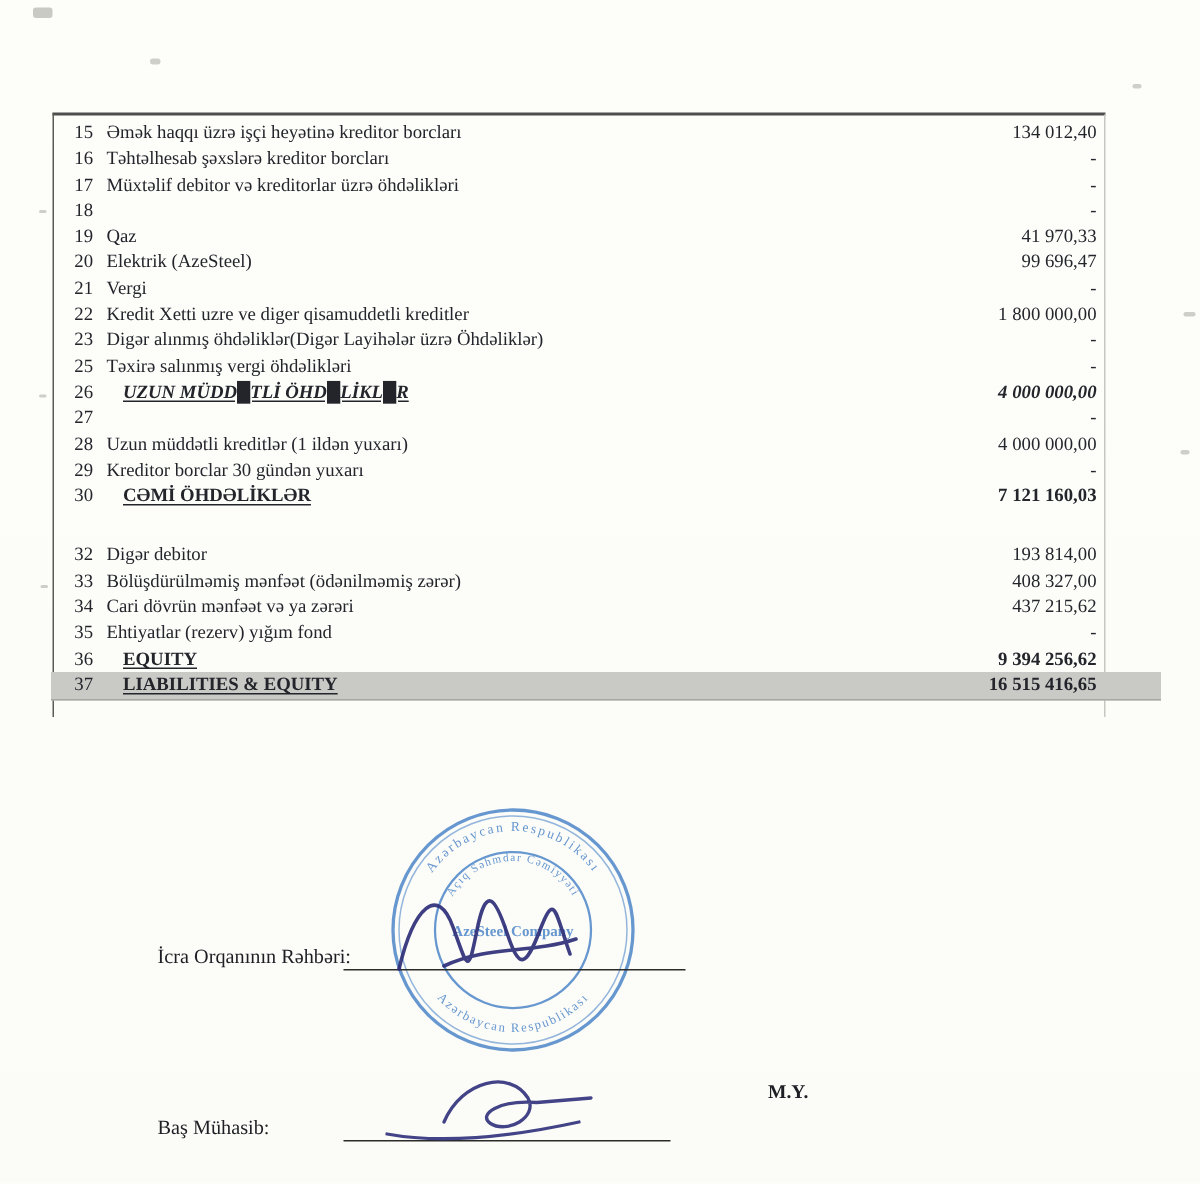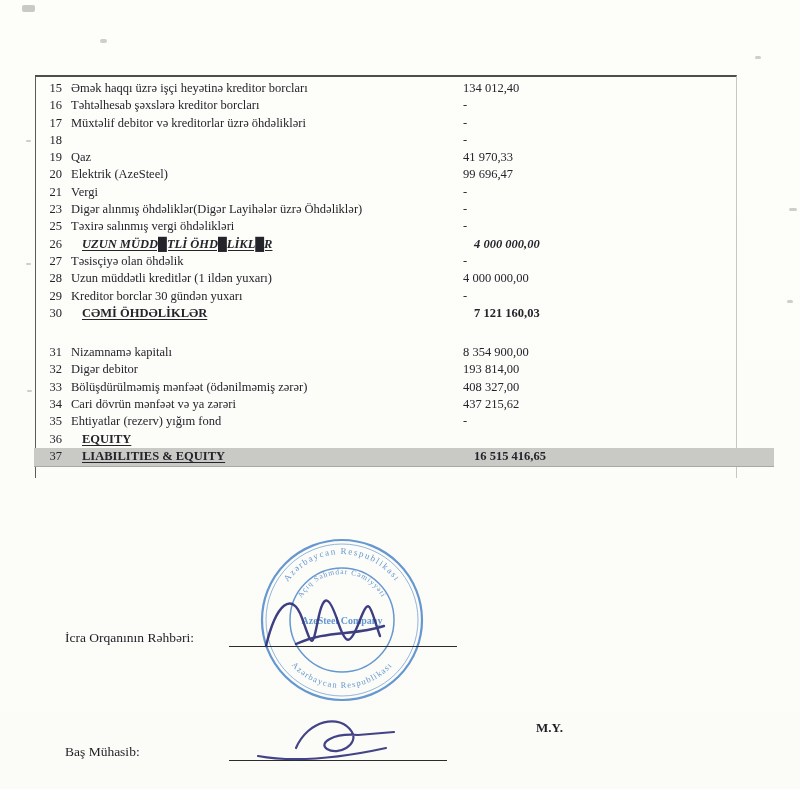--- a/index.html
+++ b/index.html
@@ -18,32 +18,32 @@
     position:absolute; left:35px; top:75px; width:702px;
     border-top:2px solid #4e4e4c;
     border-left:1.6px solid #5a5a58;
     border-right:1px solid #c7c7c2;
     padding:4px 0 12px 0;
   }
   .row { display:flex; align-items:baseline; height:17.3px; font-size:12.5px; position:relative; }
   .num { width:26px; text-align:right; flex:none; position:relative; z-index:1; }
   .label { margin-left:9px; width:392px; flex:none; white-space:nowrap; position:relative; z-index:1; }
   .label-r { text-align:left; }
-  .value { flex:1; text-align:left; padding-right:5px; position:relative; z-index:1; }
+  .value { flex:1; text-align:right; padding-right:5px; position:relative; z-index:1; }
   .row.b .label { font-weight:bold; text-decoration:underline; text-underline-offset:2px;margin-left:20px; }
   .row.b .value { font-weight:bold; }
   .row.i .label, .row.i .value { font-style:italic; }
   .spacer { height:22px; }
   .row.hl::before {
     content:""; position:absolute; left:-2px; top:-1px; width:740px; height:18px;
     background:#c9c9c6; border-bottom:1px solid #a8a8a4; z-index:0;
   }
 
   
-  .flabel { position:absolute; font-size:13.5px; color:#1e1f24; }
+  .flabel { position:absolute; font-size:13.5px; color:#1e1f24;margin-left:40px; }
   .sigline { position:absolute; height:1.3px; background:#2b2b29; }
   .initials { position:absolute; font-size:13px; font-weight:bold; color:#1e1f24; }
   .stamp-svg { position:absolute; left:250px; top:528px; opacity:.85; }
   .sig-svg { position:absolute; left:0; top:520px; pointer-events:none; }
 
   
   .spk { position:absolute; background:#97978f; opacity:.45; border-radius:2px; }
 </style>
 </head>
 <body>
@@ -89,37 +89,41 @@
       <span class="num">20</span>
       <span class="label">Elektrik (AzeSteel)</span>
       <span class="value">99 696,47</span>
     </div>
     <div class="row">
       <span class="num">21</span>
       <span class="label">Vergi</span>
       <span class="value">-</span>
     </div>
     <div class="row">
+      <span class="num">22</span>
+      <span class="label">Kredit Xetti uzre  ve diger qisamuddetli kreditler</span>
+      <span class="value">1 800 000,00</span>
+    </div>
+    <div class="row">
       <span class="num">23</span>
       <span class="label">Digər alınmış öhdəliklər(Digər Layihələr üzrə Öhdəliklər)</span>
       <span class="value">-</span>
     </div>
     <div class="row">
       <span class="num">25</span>
       <span class="label">Təxirə salınmış vergi öhdəlikləri</span>
       <span class="value">-</span>
     </div>
     <div class="row b i">
       <span class="num">26</span>
       <span class="label">UZUN MÜDD█TLİ ÖHD█LİKL█R</span>
       <span class="value">4 000 000,00</span>
     </div>
     <div class="row">
       <span class="num">27</span>
-      <span class="label">Təsisçiyə olan öhdəlik</span>
       <span class="value">-</span>
     </div>
     <div class="row">
       <span class="num">28</span>
       <span class="label">Uzun müddətli kreditlər (1 ildən yuxarı)</span>
       <span class="value">4 000 000,00</span>
     </div>
     <div class="row">
       <span class="num">29</span>
       <span class="label">Kreditor borclar 30 gündən yuxarı</span>
@@ -127,25 +131,20 @@
     </div>
     <div class="row b">
       <span class="num">30</span>
       <span class="label">CƏMİ ÖHDƏLİKLƏR</span>
       <span class="value">7 121 160,03</span>
     </div>
 
     <div class="spacer"></div>
 
     <div class="row">
-      <span class="num">31</span>
-      <span class="label">Nizamnamə kapitalı</span>
-      <span class="value">8 354 900,00</span>
-    </div>
-    <div class="row">
       <span class="num">32</span>
       <span class="label">Digər debitor</span>
       <span class="value">193 814,00</span>
     </div>
     <div class="row">
       <span class="num">33</span>
       <span class="label">Bölüşdürülməmiş mənfəət (ödənilməmiş zərər)</span>
       <span class="value">408 327,00</span>
     </div>
     <div class="row">
@@ -154,20 +153,21 @@
       <span class="value">437 215,62</span>
     </div>
     <div class="row">
       <span class="num">35</span>
       <span class="label">Ehtiyatlar (rezerv) yığım fond</span>
       <span class="value">-</span>
     </div>
     <div class="row b">
       <span class="num">36</span>
       <span class="label">EQUITY</span>
+      <span class="value">9 394 256,62</span>
     </div>
     <div class="row b hl">
       <span class="num">37</span>
       <span class="label">LIABILITIES &amp; EQUITY</span>
       <span class="value">16 515 416,65</span>
     </div>
   </div>
 
   <svg class="stamp-svg" width="184" height="184" viewBox="0 0 184 184">
     <defs>
@@ -186,21 +186,21 @@
     </text>
     <text font-size="7.5" fill="#4d86c9" letter-spacing="1" font-family="Liberation Serif, DejaVu Serif, serif">
       <textPath href="#arcInnerTop" startOffset="50%" text-anchor="middle">Açıq Səhmdar Cəmiyyəti</textPath>
     </text>
     <text x="92" y="96" text-anchor="middle" font-size="10" font-weight="bold" fill="#4d86c9" font-family="Liberation Serif, DejaVu Serif, serif">AzeSteel Company</text>
   </svg>
 
   <div class="flabel" style="left:65px;top:630px">İcra Orqanının Rəhbəri:</div>
   <div class="sigline" style="left:229px;top:646px;width:228px"></div>
 
-  <div class="initials" style="left:536px;top:720px">M.Y.</div>
+  <div class="initials" style="left:512px;top:720px">M.Y.</div>
 
   <div class="flabel" style="left:65px;top:744px">Baş Mühasib:</div>
   <div class="sigline" style="left:229px;top:760px;width:218px"></div>
 
   <svg class="sig-svg" width="800" height="269" viewBox="0 0 800 269">
     <g stroke="#2e2e78" stroke-width="2.4" fill="none" stroke-linecap="round" opacity=".92">
       <path d="M 266 126 C 276 84, 292 70, 302 98 S 312 130, 318 100 S 330 78, 338 102 S 350 126, 360 100 S 370 88, 380 116"></path>
       <path d="M 296 124 C 326 110, 354 116, 384 106"></path>
     </g>
     <g stroke="#34347e" stroke-width="2.2" fill="none" stroke-linecap="round" opacity=".92">

